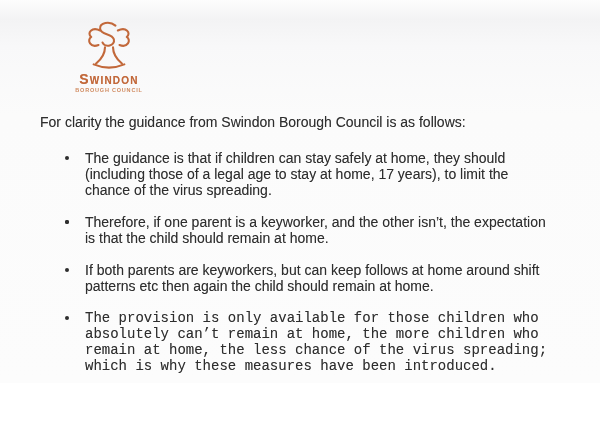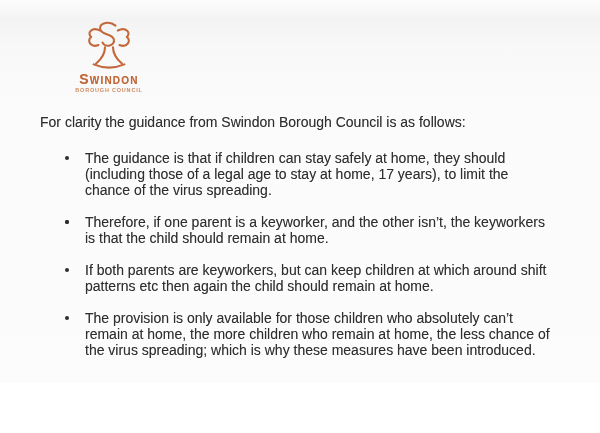--- a/index.html
+++ b/index.html
@@ -68,20 +68,21 @@
     padding: 0 0 0 45px;
     list-style: none;
   }
   .bullet-list li {
     position: relative;
     margin: 0 0 16px 0;
     max-width: 472px;
   }
   .bullet-list li:last-child {
     margin-bottom: 16px;
+    font-family: Liberation Mono, monospace;
   }
   .bullet-dot {
     position: absolute;
     left: -20px;
     top: 6px;
     width: 4px;
     height: 4px;
     border-radius: 50%;
     background: #2e2e2e;
   }
@@ -117,25 +118,25 @@
     <ul class="bullet-list">
       <li>
         <span class="bullet-dot"></span>
         <span>The guidance is that if children can stay safely at home, they should (including those of a legal age to stay at home, 17 years), to limit the chance of the virus spreading.</span>
       </li>
       <li>
         <span class="bullet-dot"></span>
       </li>
       <li>
         <span class="bullet-dot"></span>
-        <span>Therefore, if one parent is a keyworker, and the other isn’t, the keyworkers is that the child should remain at home.</span>
+        <span>Therefore, if one parent is a keyworker, and the other isn’t, the expectation is that the child should remain at home.</span>
       </li>
       <li>
         <span class="bullet-dot"></span>
-        <span>If both parents are keyworkers, but can keep children at which around shift patterns etc then again the child should remain at home.</span>
+        <span>If both parents are keyworkers, but can keep follows at home around shift patterns etc then again the child should remain at home.</span>
       </li>
       <li>
         <span class="bullet-dot"></span>
         <span>The provision is only available for those children who absolutely can’t remain at home, the more children who remain at home, the less chance of the virus spreading; which is why these measures have been introduced.</span>
       </li>
     </ul>
   </div>
 
 </div>
 

